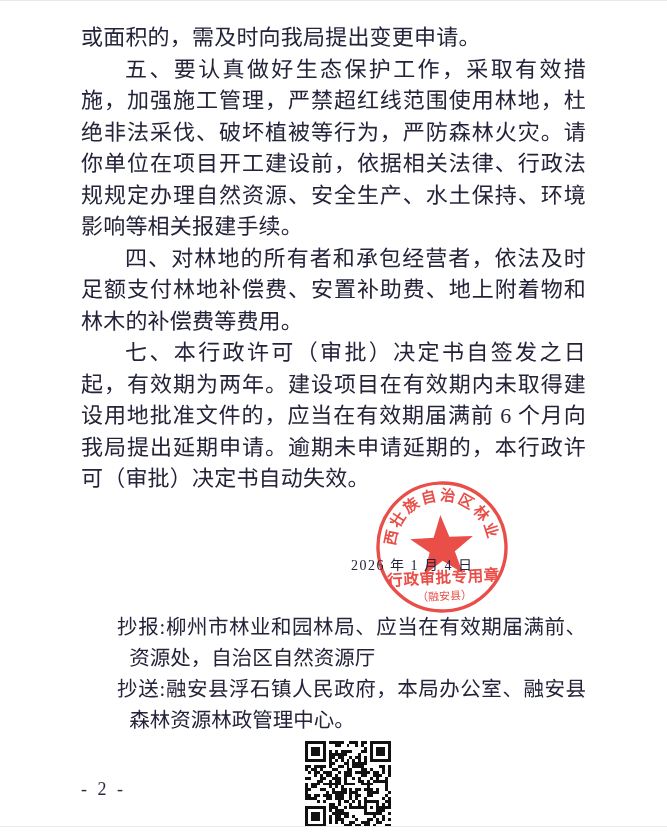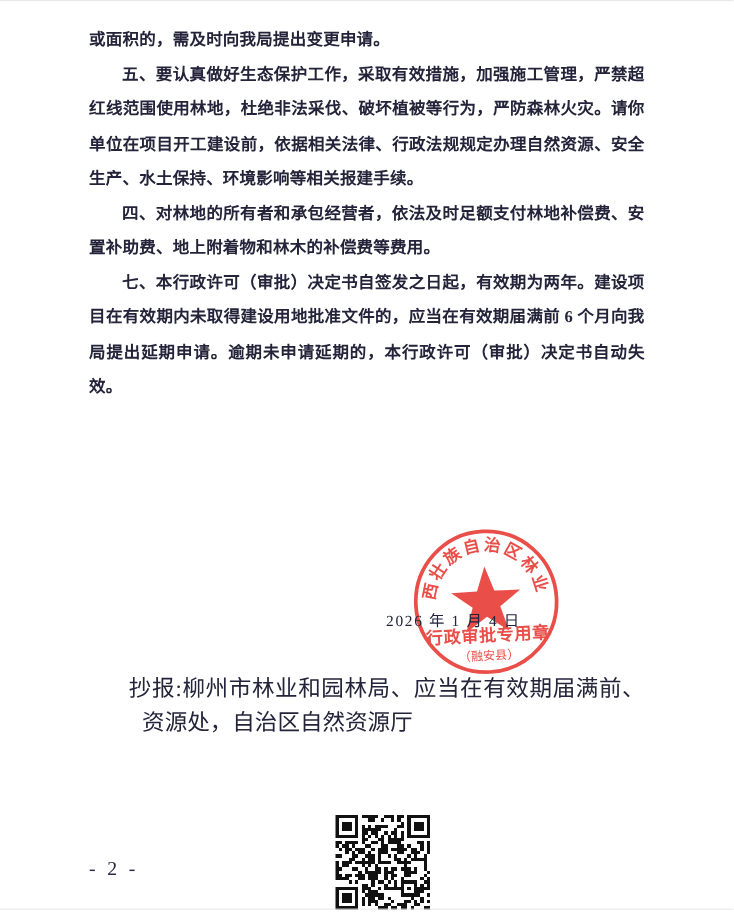--- a/index.html
+++ b/index.html
@@ -31,30 +31,29 @@
   .edge-rule.bottom { top: 826px; }
 
   
   #body-text {
     position: absolute;
     left: 81px;
     top: 22px;
     width: 505px;
   }
   .para {
-    font-size: 15px;
+    font-size: 22px;
     line-height: 31.5px;
     text-align: justify;
     text-justify: inter-character;
     text-align-last: left;
     letter-spacing: 0.2px;
     margin: 0;
     color: #23233a;
     font-family: "Liberation Serif", "DejaVu Serif", serif;
-    font-weight: bold;
   }
   .para.indent {
     text-indent: 2em;
   }
 
   
   #sign-date {
     position: absolute;
     left: 351px;
     top: 553px;
@@ -153,20 +152,23 @@
 
       <text x="68" y="104" text-anchor="middle" font-family="'Liberation Serif', 'DejaVu Serif', serif" font-size="15.5" font-weight="bold" fill="#e8403a" letter-spacing="0.6">行政审批专用章</text>
 
       <text x="68" y="121" text-anchor="middle" font-family="'Liberation Serif', 'DejaVu Serif', serif" font-size="11" fill="#e8403a">（融安县）</text>
     </svg>
   </div>
 
   <div id="dist-list">
     <p class="dist-row">
       <span class="dist-label">抄报:</span><span>柳州市林业和园林局、应当在有效期届满前、资源处，自治区自然资源厅</span>
+    </p>
+    <p class="dist-row">
+      <span class="dist-label">抄送:</span><span>融安县浮石镇人民政府，本局办公室、融安县森林资源林政管理中心。</span>
     </p>
   </div>
 
   <div id="page-number">- 2 -</div>
 
   <div id="qr-code">
     <svg viewBox="0 0 29 29" shape-rendering="crispEdges" xmlns="http://www.w3.org/2000/svg">
       <rect width="29" height="29" fill="#ffffff"></rect>
       <g fill="#111111" id="qr-modules">
           <rect x="0" y="0" width="1" height="1"></rect>

